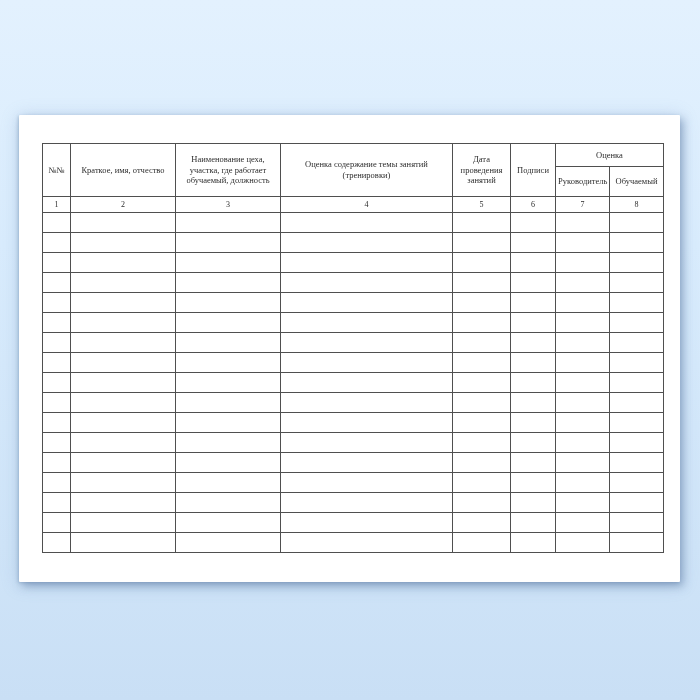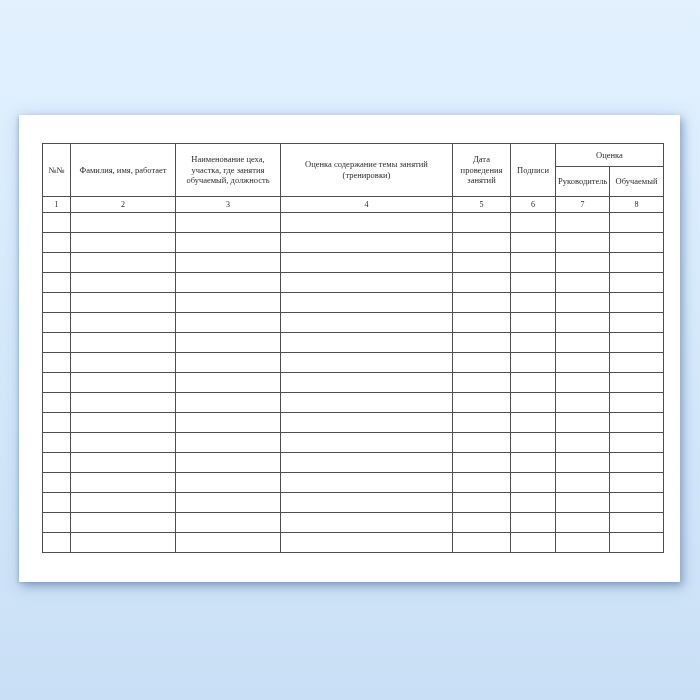--- a/index.html
+++ b/index.html
@@ -67,22 +67,22 @@
         <col style="width:105px">
         <col style="width:172px">
         <col style="width:58px">
         <col style="width:45px">
         <col style="width:54px">
         <col style="width:54px">
       </colgroup>
       <thead>
         <tr class="row-sign-top">
           <th rowspan="2">№№</th>
-          <th rowspan="2">Фамилия, имя, работает</th>
-          <th rowspan="2">Наименование цеха, участка, где занятия обучаемый, должность</th>
+          <th rowspan="2">Краткое, имя, отчество</th>
+          <th rowspan="2">Наименование цеха, участка, где работает обучаемый, должность</th>
           <th rowspan="2">Оценка содержание темы занятий (тренировки)</th>
           <th rowspan="2">Дата проведения занятий</th>
           <th rowspan="2">Подписи</th>
           <th colspan="2">Оценка</th>
         </tr>
         <tr class="row-sign-sub">
           <th>Руководитель</th>
           <th>Обучаемый</th>
         </tr>
         <tr class="row-nums">

